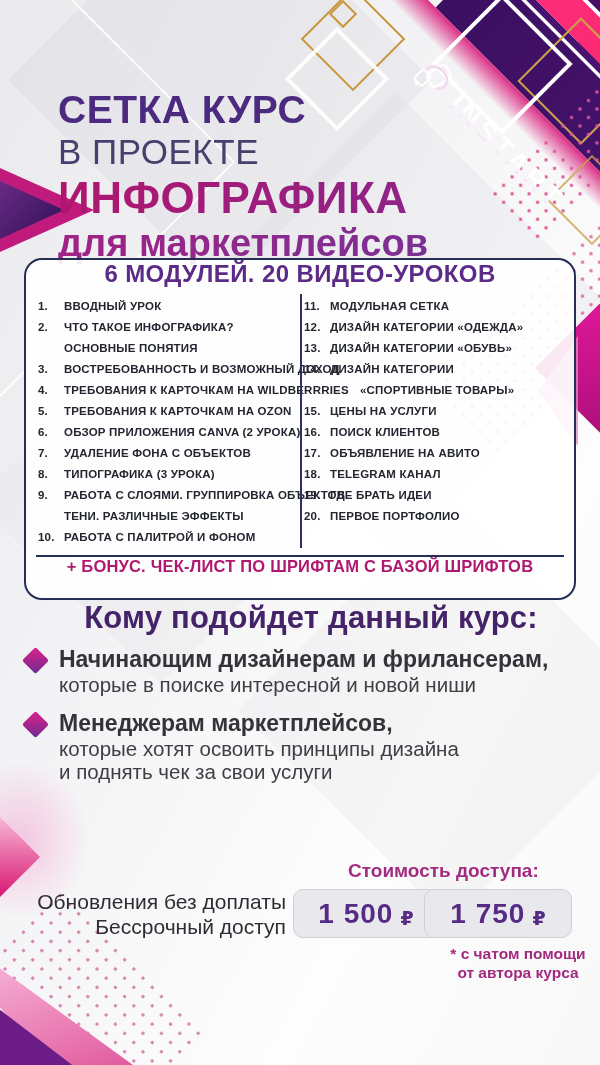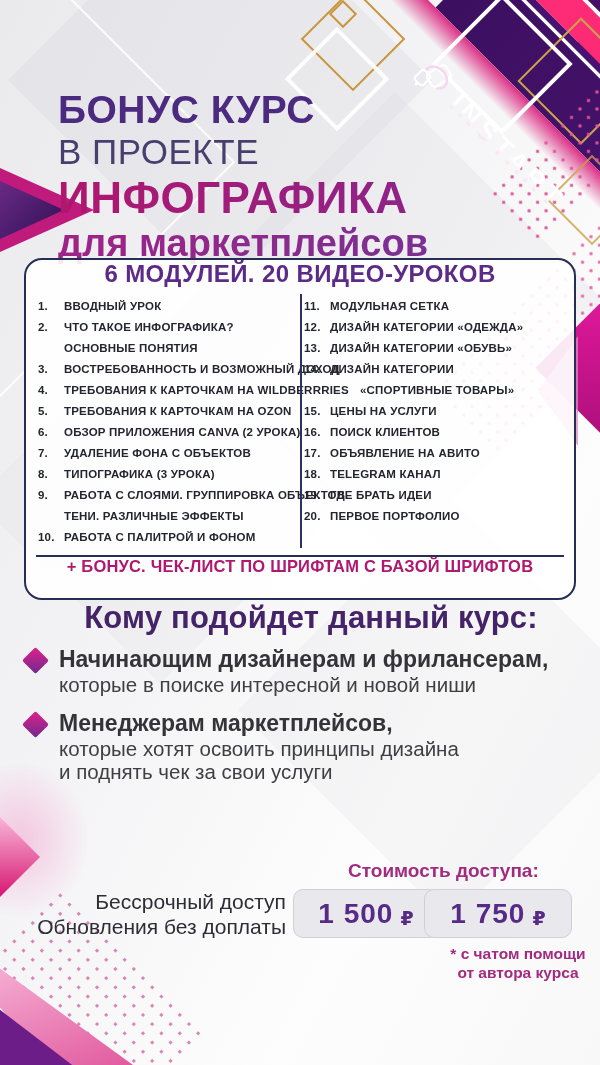--- a/index.html
+++ b/index.html
@@ -159,21 +159,21 @@
   <div class="right-tri"></div>
   <div class="left-blur"></div>
   <div class="left-diamond"></div>
   <div class="bl-box">
     <div class="bl-dots"></div>
     <div class="bl-pink"></div>
     <div class="bl-purple"></div>
   </div>
 
   <div class="hdr">
-    <div class="l1">БОНУС КУРС</div>
+    <div class="l1">СЕТКА КУРС</div>
     <div class="l2">В ПРОЕКТЕ</div>
     <div class="l3">ИНФОГРАФИКА</div>
     <div class="l4">для маркетплейсов</div>
   </div>
 
   <div class="card">
     <div class="card-title">6 МОДУЛЕЙ. 20 ВИДЕО-УРОКОВ</div>
     <div class="cols">
       <div class="col col-l">
         <div class="mi">
@@ -321,22 +321,22 @@
         <div class="title">Менеджерам маркетплейсов,</div>
         <div class="sub">которые хотят освоить принципы дизайна</div>
         <div class="sub">и поднять чек за свои услуги</div>
       </div>
     </div>
   </div>
 
   <div class="price">
     <div class="price-label">Стоимость доступа:</div>
     <div class="access">
+      <div>Обновления без доплаты</div>
       <div>Бессрочный доступ</div>
-      <div>Обновления без доплаты</div>
     </div>
     <div class="pbox pbox1">
       <span class="amount">1 500</span>
       <span class="cur">₽</span>
     </div>
     <div class="pbox pbox2">
       <span class="amount">1 750</span>
       <span class="cur">₽</span>
     </div>
     <div class="footnote">

